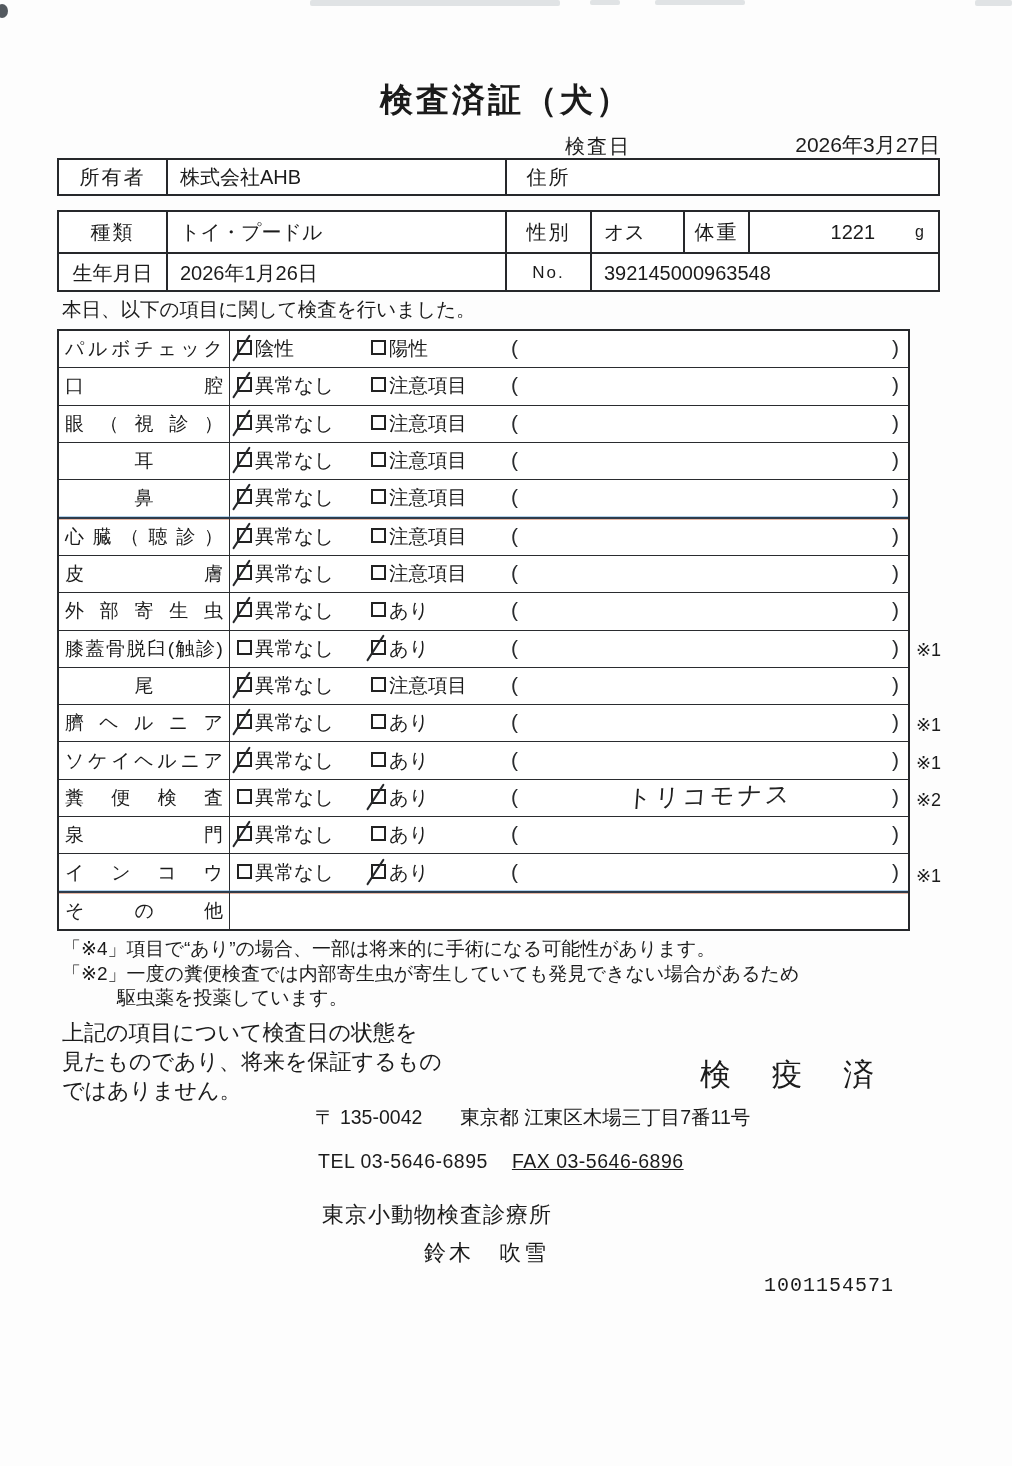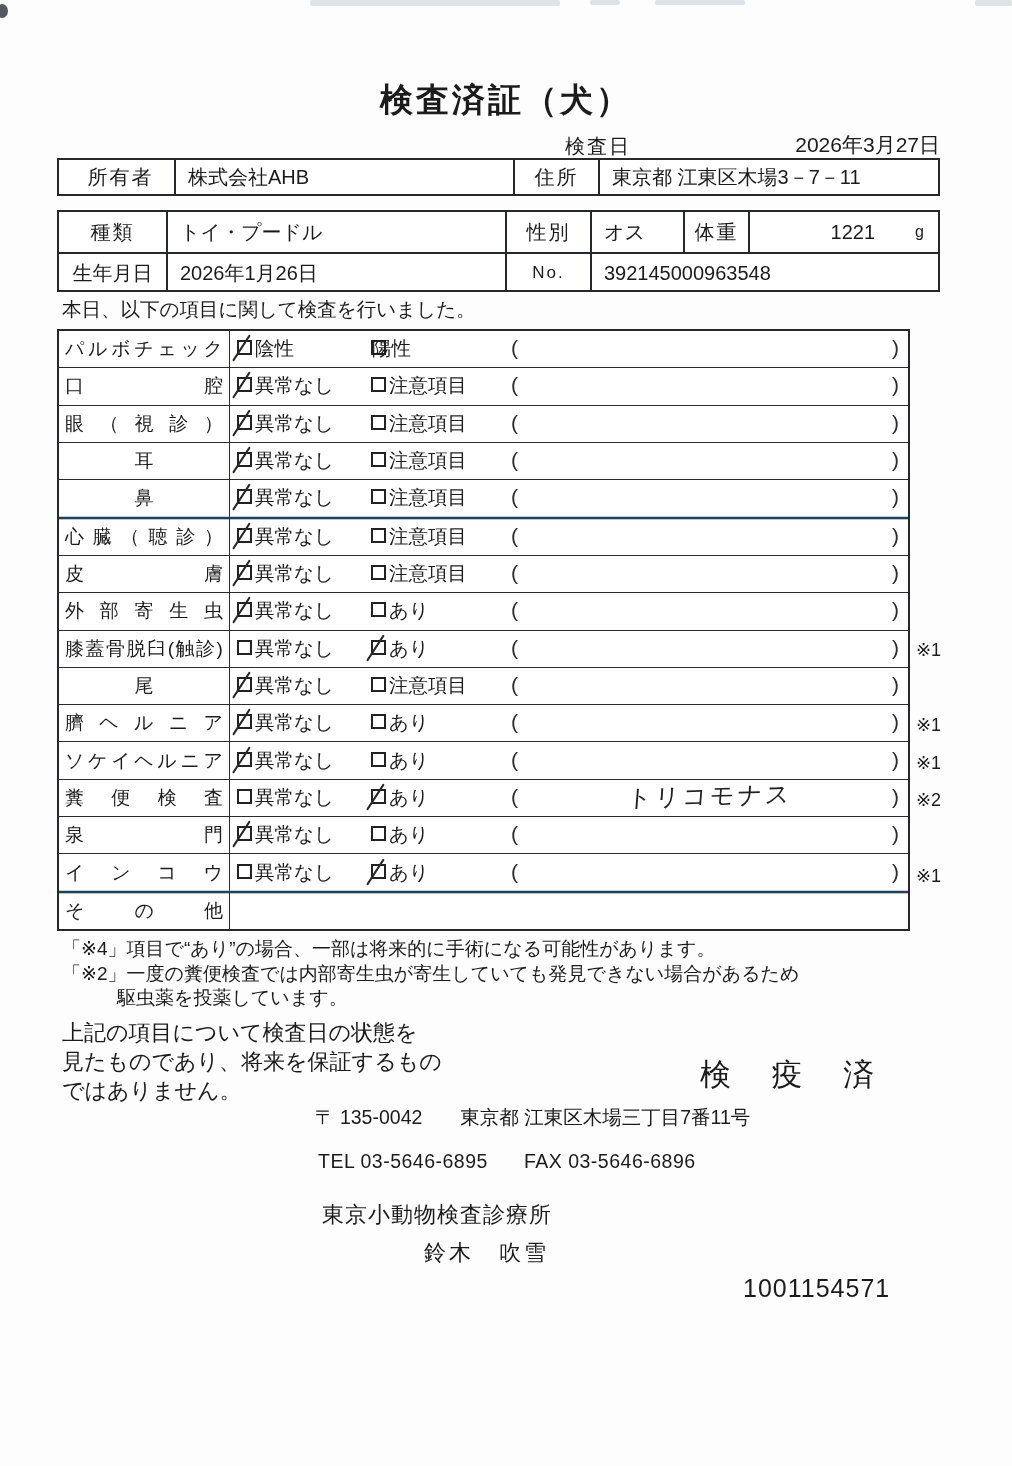--- a/index.html
+++ b/index.html
@@ -64,47 +64,46 @@
   }
   .chk-note{position:absolute;left:859px;font-size:18px;white-space:nowrap;}
 
   .intro{position:absolute;left:62px;top:296px;font-size:19.5px;}
   .note-line{position:absolute;font-size:19px;}
   .disclaimer{position:absolute;left:62px;top:1018px;font-size:22px;line-height:29px;font-weight:500;}
   .stamp{position:absolute;left:700px;top:1054px;font-size:31px;letter-spacing:16px;white-space:nowrap;}
   .postal-line{position:absolute;left:315px;top:1104px;font-size:19.5px;}
   .postal-line .addr{margin-left:38px;}
   .tel-line{position:absolute;left:318px;top:1150px;font-size:19.5px;letter-spacing:.5px;}
-  .tel-line .fax{margin-left:36px;}
+  .tel-line .fax{margin-left:24px;text-decoration:underline;}
   .clinic-name{position:absolute;left:322px;top:1200px;font-size:22px;letter-spacing:1px;}
   .vet-name{position:absolute;left:424px;top:1238px;font-size:22px;letter-spacing:3px;}
-  .doc-number{position:absolute;left:743px;top:1274px;font-size:25px;letter-spacing:1px;}
+  .doc-number{position:absolute;left:764px;top:1274px;font-size:20px;letter-spacing:1px;font-family:Liberation Mono, monospace;}
 </style>
 </head>
 <body>
 
 <div class="page">
 
   <div class="artifact dot" style="left:-4px;top:4px;width:12px;height:14px;"></div>
   <div class="artifact" style="left:310px;top:0;width:250px;height:6px;"></div>
   <div class="artifact" style="left:590px;top:0;width:30px;height:5px;"></div>
   <div class="artifact" style="left:655px;top:0;width:90px;height:5px;"></div>
   <div class="artifact" style="left:975px;top:0;width:37px;height:6px;"></div>
 
   <h1 class="title">検査済証（犬）</h1>
 
   <span class="insp-date-label">検査日</span>
   <span class="insp-date-value">2026年3月27日</span>
 
-  <div class="tbl" style="left:57px;top:158px;width:883px;height:38px;padding-left:8px;">
+  <div class="tbl" style="left:57px;top:158px;width:883px;height:38px;">
     <div class="trow" style="height:100%;">
       <div class="cell lbl" style="width:107px;">所有者</div>
       <div class="cell val" style="width:339px;">株式会社AHB</div>
       <div class="cell lbl" style="width:85px;">住所</div>
-      <div class="cell val" style="flex:1;">東京都 江東区木場3－7－11</div>
     </div>
   </div>
 
   <div class="tbl" style="left:57px;top:210px;width:883px;height:82px;">
     <div class="trow" style="height:40px;">
       <div class="cell lbl" style="width:107px;">種類</div>
       <div class="cell val" style="width:339px;">トイ・プードル</div>
       <div class="cell lbl" style="width:85px;">性別</div>
       <div class="cell val" style="width:93px;">オス</div>
       <div class="cell lbl" style="width:65px;">体重</div>
@@ -132,21 +131,21 @@
             <span>ボ</span>
             <span>チ</span>
             <span>ェ</span>
             <span>ッ</span>
             <span>ク</span>
           </div>
           <div class="chk-content">
             <span class="chk-box checked" style="left: 7px;"></span>
             <span class="chk-opt" style="left: 25px;">陰性</span>
             <span class="chk-box" style="left: 141px;"></span>
-            <span class="chk-opt" style="left: 142px; text-align: center;">陽性</span>
+            <span class="chk-opt" style="left: 159px; text-align: center;">陽性</span>
             <span class="chk-paren" style="left: 281px;">(</span>
             <span class="chk-paren" style="left: 662px;">)</span>
           </div>
         </div>
         <div class="chk-row">
           <div class="chk-label spread">
             <span>口</span>
             <span>腔</span>
           </div>
           <div class="chk-content">

